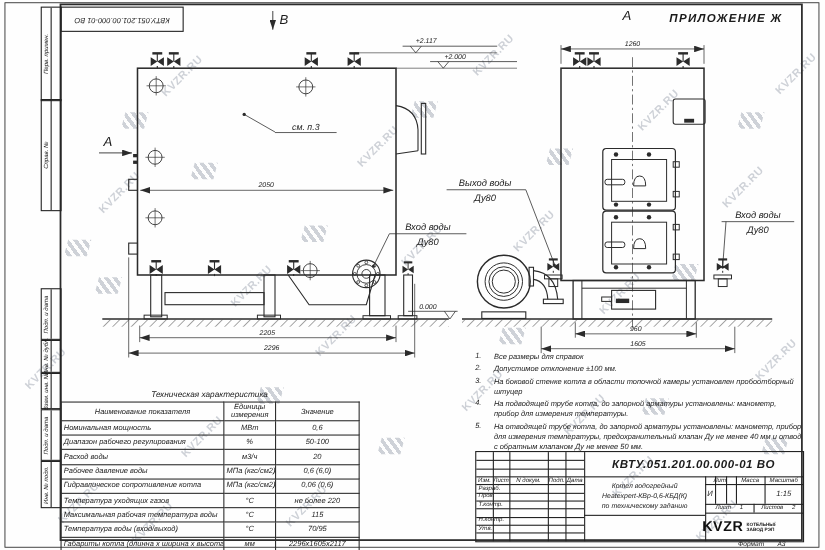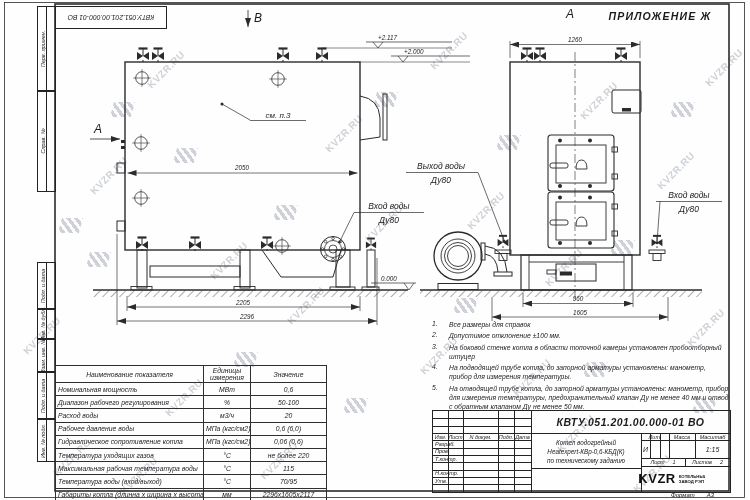--- a/index.html
+++ b/index.html
@@ -326,20 +326,21 @@
   <div class="ov mbox" style="top:339px;height:31px">
       <span>Взам. инв. №</span>
     </div>
   <div class="ov mbox" style="top:372px;height:45px">
       <span>Подп. и дата</span>
     </div>
   <div class="ov mbox" style="top:419px;height:41px">
       <span>Инв. № подл.</span>
     </div>
 
+  <div class="ov ttl">Техническая характеристика</div>
   <div class="ov ttab">
     <table>
       <colgroup>
           <col style="width:148px">
           <col style="width:47px">
           <col style="width:76px">
         </colgroup>
       <tbody>
           <tr class="hd">
         <td>Наименование показателя</td>

